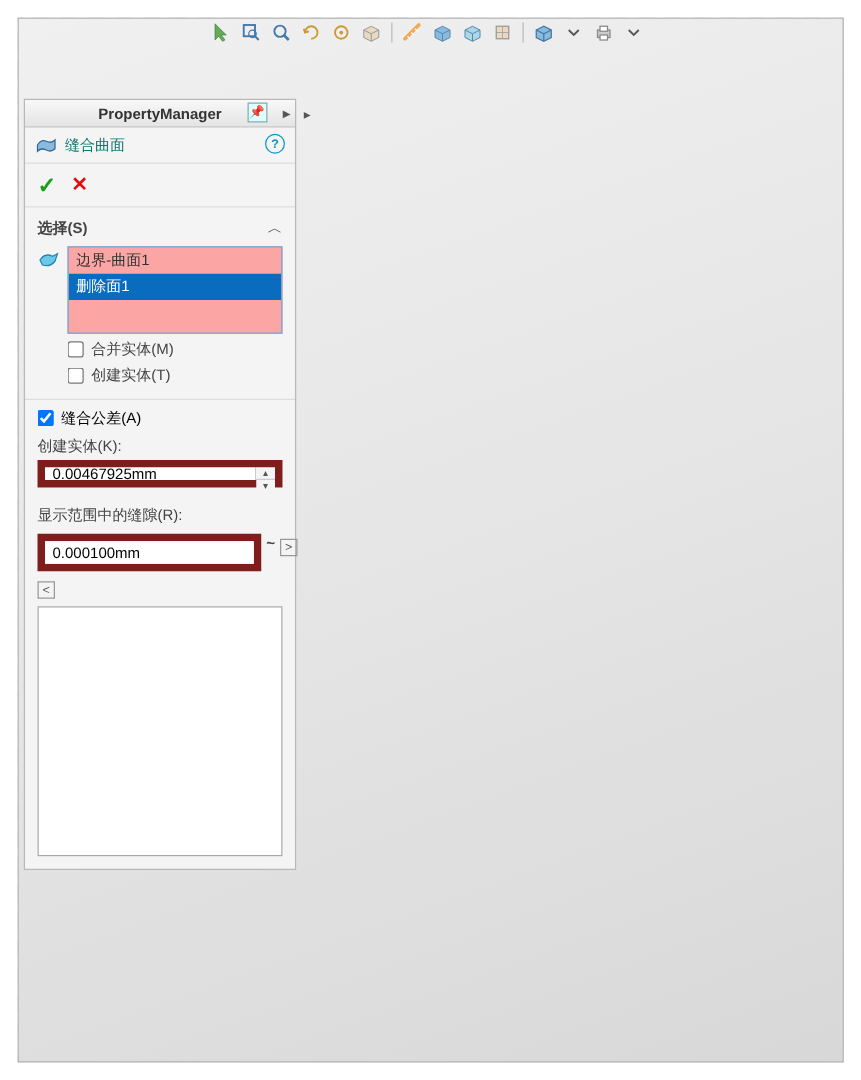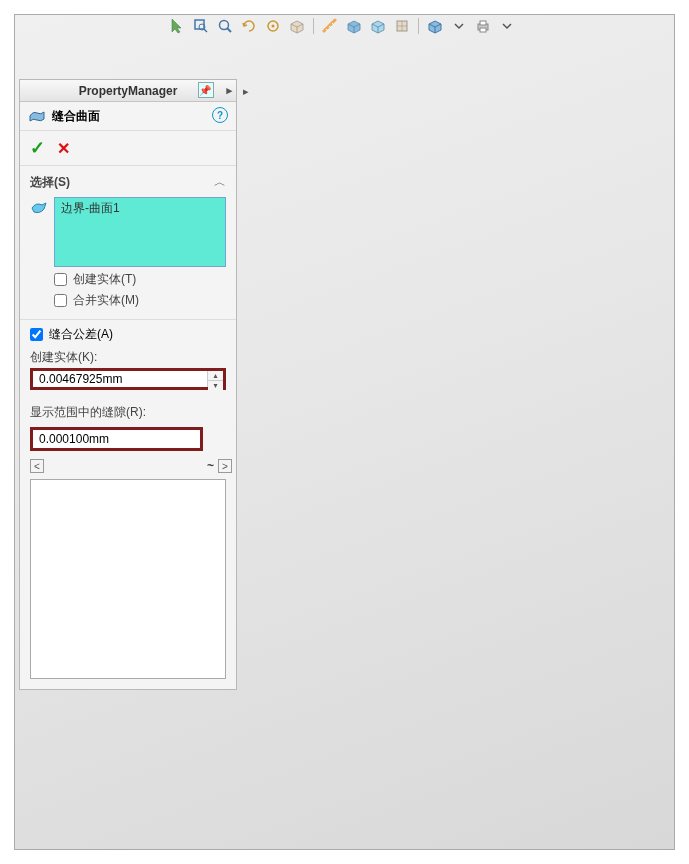--- a/index.html
+++ b/index.html
@@ -9,46 +9,46 @@
 .content{position:absolute;top:14px;left:14px;right:14px;bottom:14px;background:linear-gradient(160deg,#f0f0f0 0%,#e8e8e8 40%,#d8d8d8 100%);border:1px solid #aaa;overflow:hidden;}
 .toolbar{position:absolute;top:-2px;left:150px;right:20px;height:26px;display:flex;align-items:center;gap:4px;padding:2px;}
 .tb-btn{width:20px;height:20px;display:flex;align-items:center;justify-content:center;cursor:pointer;border-radius:2px;}
 .tb-sep{width:1px;height:16px;background:#bbb;margin:0 2px;}
 .panel{position:absolute;top:64px;left:4px;width:218px;background:#f4f4f4;border:1px solid #b8b8b8;}
 .panel-header{background:linear-gradient(#f8f8f8,#e4e4e4);border-bottom:1px solid #c4c4c4;height:22px;display:flex;align-items:center;justify-content:center;position:relative;font-weight:600;color:#333;}
 .panel-header .pin{position:absolute;right:22px;top:2px;width:16px;height:16px;border:1px solid #8aa;background:#dff;display:flex;align-items:center;justify-content:center;font-size:10px;cursor:pointer;}
 .panel-header .arrow{position:absolute;right:4px;top:4px;font-size:11px;color:#555;}
 .feature-header{display:flex;align-items:center;padding:5px 8px;position:relative;border-bottom:1px solid #ddd;}
 .feature-header .ficon{width:18px;height:18px;margin-right:6px;display:flex;align-items:center;justify-content:center;}
-.feature-header .ftitle{font-weight:700;color:#000000;}
+.feature-header .ftitle{font-weight:400;color:#0f766e;}
 .feature-header .help{position:absolute;right:8px;top:5px;width:16px;height:16px;border:1.5px solid #0a97cc;border-radius:50%;color:#0a97cc;display:flex;align-items:center;justify-content:center;font-size:10px;font-weight:bold;cursor:pointer;}
 .confirm-row{display:flex;align-items:center;gap:12px;padding:6px 10px;}
 .ok{color:#1a9e1a;font-size:18px;font-weight:bold;cursor:pointer;}
 .cancel{color:#d11;font-size:16px;font-weight:bold;cursor:pointer;}
 .section{border-top:1px solid #ddd;padding:6px 10px 10px;}
 .section-head{display:flex;align-items:flex-end;justify-content:space-between;cursor:pointer;padding:2px 0 6px;gap:44px;}
 .section-head .title{color:#444;font-weight:600;}
 .section-head .caret{font-size:12px;color:#555;}
 .sel-row{display:flex;align-items:flex-start;gap:6px;}
 .sel-icon{width:18px;height:18px;margin-top:2px;}
 .sel-icon svg{width:18px;height:18px;}
-.selbox{flex:1;border:1px solid #6ea6d6;background:#5eead4;height:70px;overflow:hidden;}
+.selbox{flex:1;border:1px solid #6ea6d6;background:#fca5a5;height:70px;overflow:hidden;}
 .selbox .item{padding:2px 6px;color:#333;}
 .selbox .item.sel{background:#0a6cbf;color:#fff;}
 .ck-row{display:flex;align-items:center;gap:6px;padding:4px 0 0 24px;color:#444;}
 .ck-row input{width:13px;height:13px;}
 .gap-head{display:flex;align-items:center;gap:6px;padding-bottom:4px;}
 .gap-head input{width:13px;height:13px;}
 .label{color:#444;padding:2px 0;}
-.input-spin{display:flex;border:3px solid #7f1d1d;background:#fff;height:22px;}
+.input-spin{display:flex;border:6px solid #7f1d1d;background:#fff;height:22px;}
 .input-spin input{flex:1;border:none;padding:2px 6px;outline:none;}
 .input-spin .spin{width:16px;display:flex;flex-direction:column;border-left:1px solid #ccc;}
 .input-spin .spin div{flex:1;display:flex;align-items:center;justify-content:center;font-size:8px;color:#555;cursor:pointer;background:#f4f4f4;}
 .input-spin .spin div:first-child{border-bottom:1px solid #ccc;}
-.range-row{display:flex;align-items:flex-end;gap:4px;margin-top:4px;}
+.range-row{display:flex;align-items:flex-start;gap:4px;margin-top:4px;}
 .range-row .input-spin{flex:1;}
 .range-box{width:14px;height:14px;border:1px solid #999;display:flex;align-items:center;justify-content:center;font-size:10px;color:#555;margin-top:4px;}
 .range-wrap{display:flex;align-items:center;gap:4px;}
 .tilde{color:#444;font-weight:600;}
 .gap-list{border:1px solid #aaa;background:#fff;height:200px;margin-top:6px;}
 .viewport{position:absolute;inset:0;z-index:-1;}
 .model-shadow{position:absolute;left:240px;top:300px;width:520px;height:360px;background:radial-gradient(ellipse at 50% 40%,rgba(0,0,0,0.18) 0%,rgba(0,0,0,0) 70%);transform:skewX(-10deg);}
 .model{position:absolute;left:220px;top:200px;width:480px;height:320px;}
 .model svg{width:100%;height:100%;}
 .triad{position:absolute;left:415px;top:430px;width:40px;height:40px;}
@@ -220,29 +220,30 @@
         <span class="caret">︿</span>
       </div>
       <div class="sel-row">
         <div class="sel-icon">
           <svg viewBox="0 0 18 18">
               <path d="M2 9 Q6 3 12 6 L16 4 L14 10 Q10 15 4 13 Z" fill="#6cc8e8" stroke="#2583b3" stroke-width="1"></path>
             </svg>
         </div>
         <div class="selbox">
           <div class="item">边界-曲面1</div>
+          <div class="item sel">删除面1</div>
         </div>
+      </div>
+      <div class="ck-row">
+        <input type="checkbox" style="">
+        <span>合并实体(M)</span>
       </div>
       <div class="ck-row">
         <input type="checkbox" style="">
         <span>创建实体(T)</span>
-      </div>
-      <div class="ck-row">
-        <input type="checkbox" style="">
-        <span>合并实体(M)</span>
       </div>
     </div>
 
     <div class="section">
       <div class="gap-head">
         <input type="checkbox" checked="" style="">
         <span class="title">缝合公差(A)</span>
       </div>
       <div class="label">创建实体(K):</div>
       <div class="input-spin">

